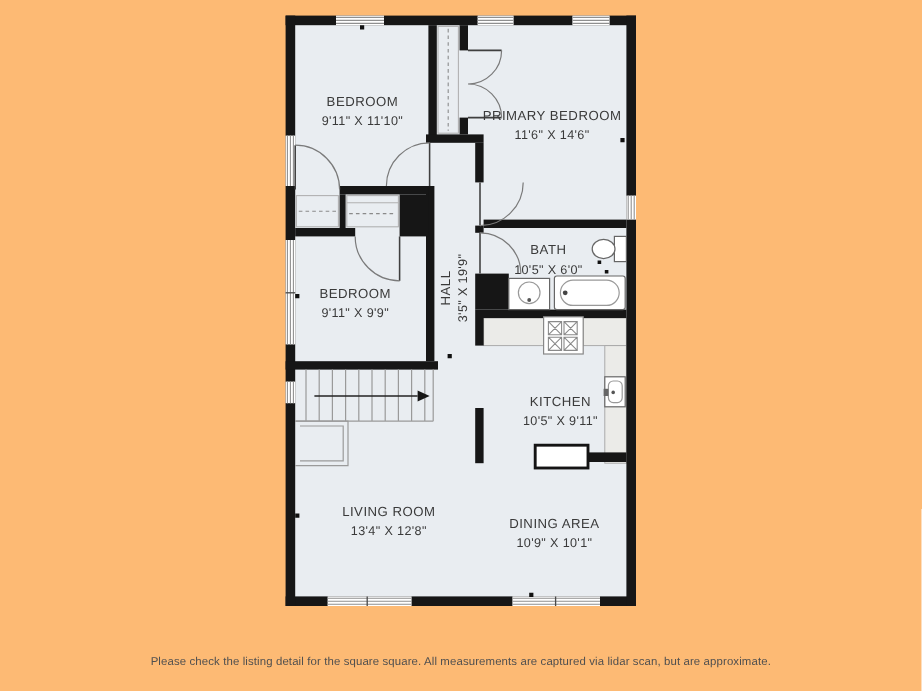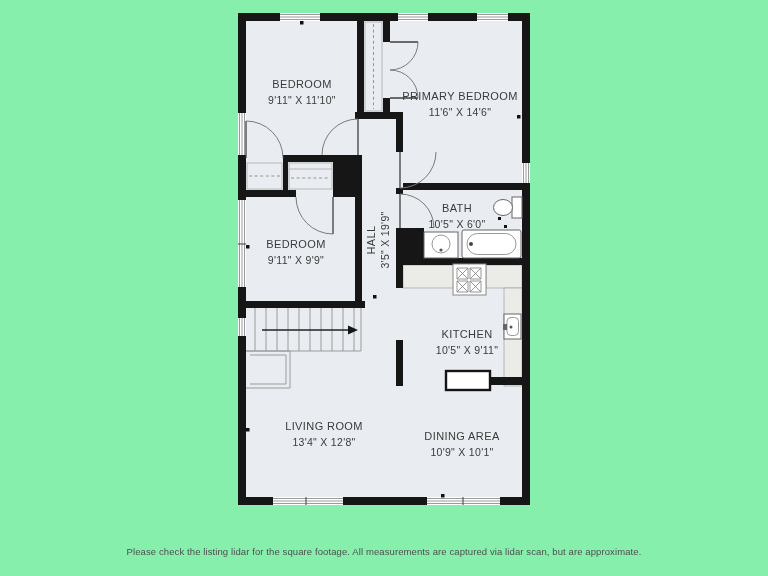--- a/index.html
+++ b/index.html
@@ -1,16 +1,16 @@
 <!DOCTYPE html>
 <html><head>
 <meta charset="utf-8">
 <style>
   html,body{margin:0;padding:0;background:#ffffff;}
-  .stage{position:relative;width:768px;height:576px;background:#86efac;overflow:hidden;
+  .stage{position:relative;width:768px;height:576px;background:#fdba74;overflow:hidden;
          font-family:"Liberation Sans",sans-serif;}
   .plan-svg{position:absolute;left:0;top:0;}
   .room-name{font-size:11px;letter-spacing:.4px;fill:#3a3a3a;}
   .room-dims{font-size:10.5px;letter-spacing:.3px;fill:#3a3a3a;}
   .wall{fill:#161616;}
   .win-line{stroke:#8f8f8f;stroke-width:.9;fill:none;}
   .win-mullion{stroke:#4a4a4a;stroke-width:1.1;fill:none;}
   .arc{stroke:#7a7a7a;stroke-width:1;fill:none;}
   .leaf{stroke:#3f3f3f;stroke-width:1.3;fill:none;}
   .thin{stroke:#b0b0b0;stroke-width:.9;fill:none;}
@@ -206,14 +206,14 @@
     <text class="room-dims" x="467" y="354">10'5" X 9'11"</text>
 
     <text class="room-name" x="324" y="430">LIVING ROOM</text>
     <text class="room-dims" x="324" y="446">13'4" X 12'8"</text>
 
     <text class="room-name" x="462" y="440">DINING AREA</text>
     <text class="room-dims" x="462" y="456">10'9" X 10'1"</text>
   </g>
 </svg>
 
-<div class="footer">Please check the listing lidar for the square footage. All measurements are captured via lidar scan, but are approximate.</div>
+<div class="footer">Please check the listing detail for the square square. All measurements are captured via lidar scan, but are approximate.</div>
 </div>
 
 </body></html>

